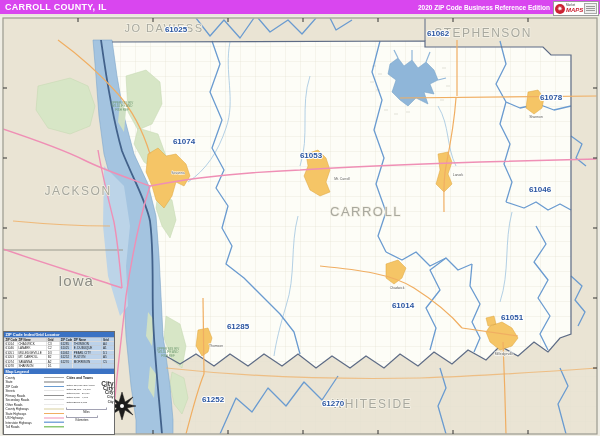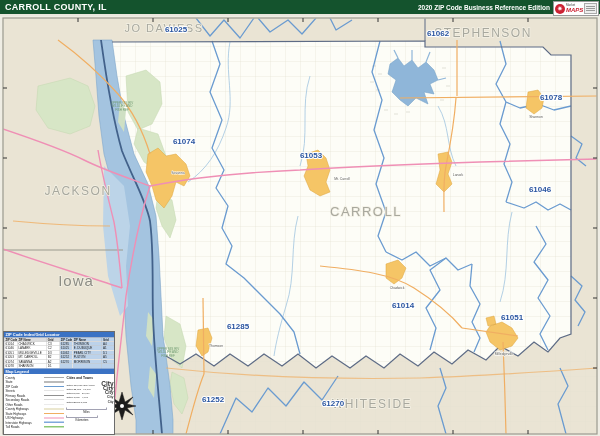--- a/index.html
+++ b/index.html
@@ -1,19 +1,19 @@
 <!DOCTYPE html>
 <html><head>
 <meta charset="utf-8">
 <style>
   html,body{margin:0;padding:0}
   body{width:600px;height:436px;position:relative;overflow:hidden;
        background:#e9e7dd;font-family:"Liberation Sans",sans-serif;}
   
-  .header{position:absolute;top:0;left:0;width:600px;height:14px;background:#14532d;z-index:10}
+  .header{position:absolute;top:0;left:0;width:600px;height:14px;background:#d946ef;z-index:10}
   .hdr-title{position:absolute;left:5px;top:2px;font-size:9px;font-weight:bold;color:#fff;letter-spacing:.3px;white-space:nowrap}
   .hdr-edition{position:absolute;right:50px;top:4px;font-size:6.5px;font-weight:bold;color:#fff;white-space:nowrap}
   .logo{position:absolute;right:1px;top:1px;width:46px;height:15px;background:#fff;border:1px solid #9a9a9a;
         box-sizing:border-box;display:flex;align-items:center;gap:1px;padding:0 1px;z-index:11}
   .logo-badge{width:10px;height:10px;border-radius:50%;background:#cc2233;color:#fff;font-size:7px;line-height:10px;text-align:center;flex:0 0 auto}
   .logo-stack{display:flex;flex-direction:column;line-height:1}
   .logo-sub{font-size:3px;color:#444}
   .logo-text{color:#cc2233;font-weight:bold;font-style:italic;font-size:6px}
   .logo-box{margin-left:auto;width:13px;height:11px;border:1px solid #aaa;background:#eee;box-sizing:border-box;
             display:flex;flex-direction:column;justify-content:center;gap:1px;padding:1px}

